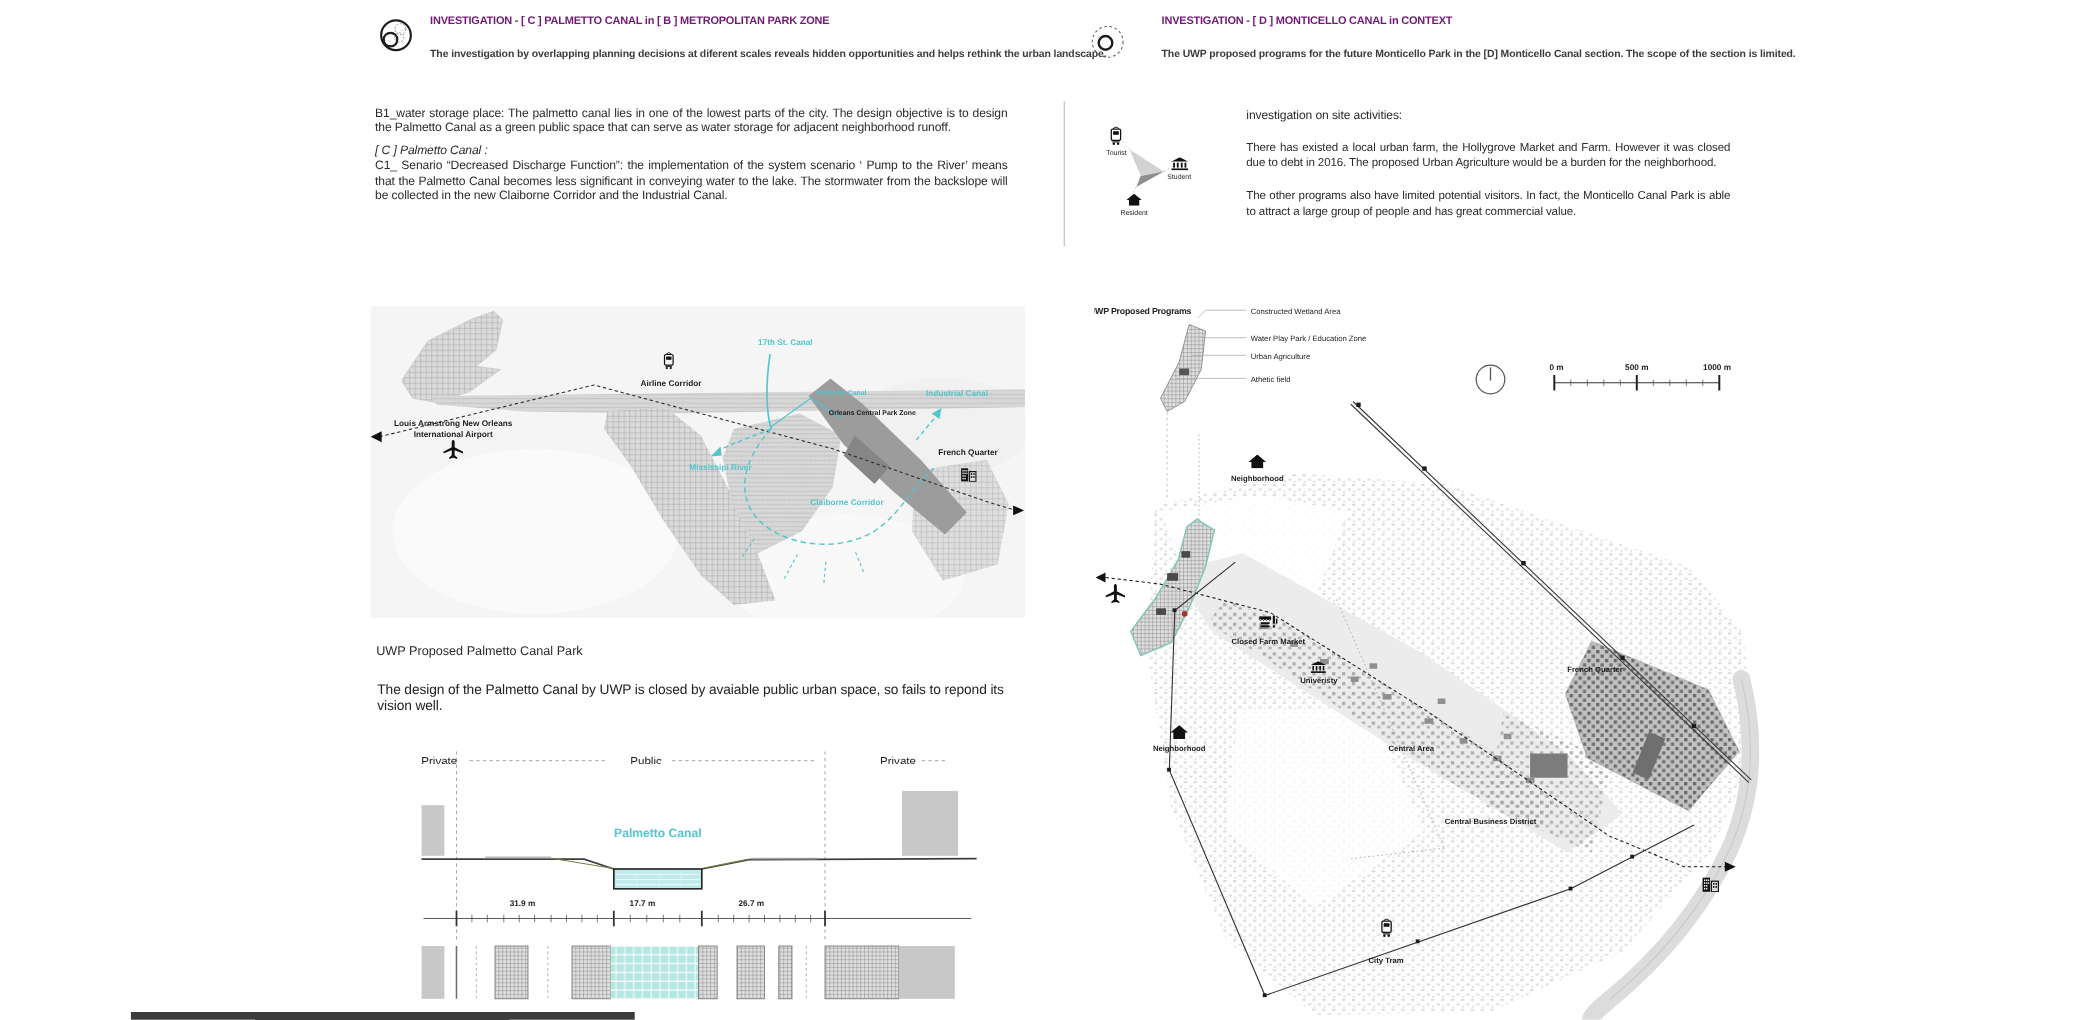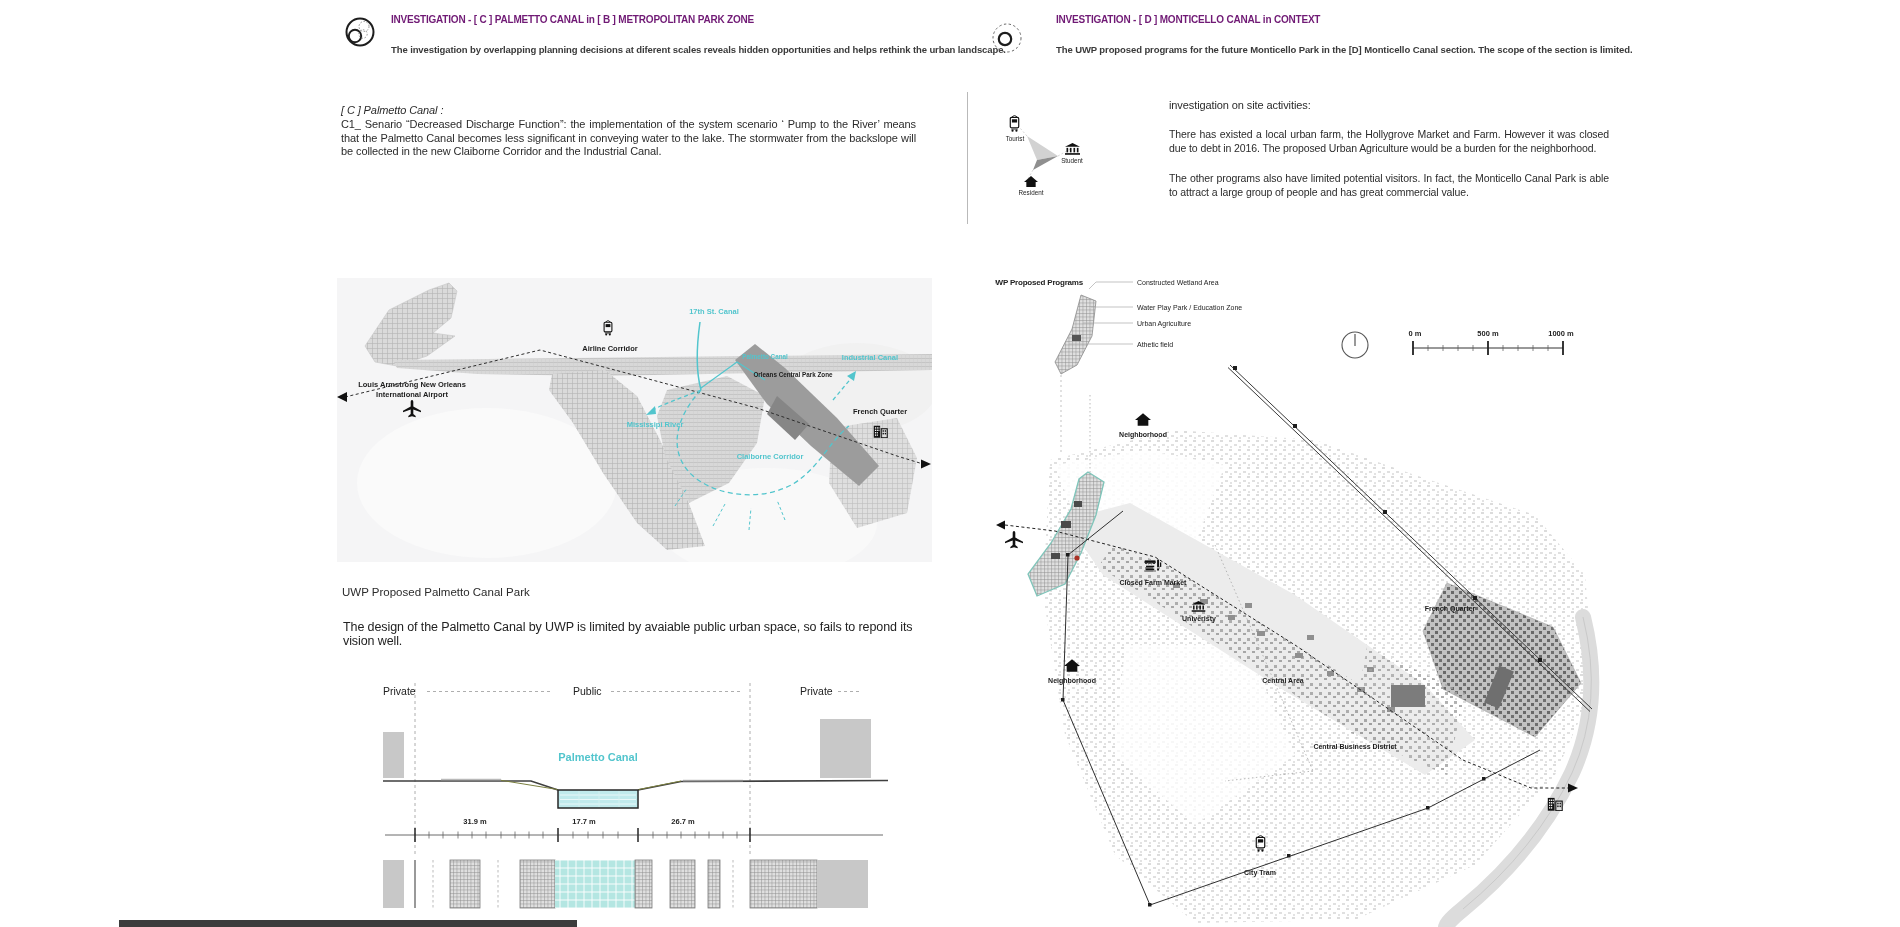--- a/index.html
+++ b/index.html
@@ -5,21 +5,21 @@
   html,body{margin:0;padding:0;background:#ffffff;width:1900px;height:927px;overflow:hidden;
     font-family:"Liberation Sans","DejaVu Sans",sans-serif;color:#1d1d1d;}
   .abs{position:absolute;}
   .title{font-size:10px;font-weight:700;letter-spacing:-0.2px;white-space:nowrap;color:#701a75;text-align:center;}
   .subtitle{font-size:9.5px;font-weight:700;color:#3a3a3a;letter-spacing:-0.1px;white-space:nowrap;}
   .bodytext{font-size:11px;line-height:1.22;color:#2b2b2b;text-align:justify;letter-spacing:-0.1px;}
   .bodytext p{margin:0 0 1px 0;}
   .bodytext p.gap{margin-top:7px;font-style:italic;}
   .h-small{font-size:11.5px;font-weight:400;color:#2b2b2b;}
   .note{font-size:12.5px;color:#222;letter-spacing:-0.1px;}
-  .rpara{font-size:10.5px;line-height:1.35;color:#2b2b2b;text-align:justify;letter-spacing:-0.1px;margin-left:36px;}
+  .rpara{font-size:10.5px;line-height:1.35;color:#2b2b2b;text-align:justify;letter-spacing:-0.1px;}
   .divline{width:1px;background:#b9b9b9;}
   svg text{font-family:"Liberation Sans","DejaVu Sans",sans-serif;}
   .ml{fill:#1c1c1c;font-weight:700;}
   .mc{fill:#52c5cd;font-weight:700;}
 </style>
 </head>
 <body>
 
 <svg width="0" height="0" style="position:absolute" aria-hidden="true">
   <defs>
@@ -119,20 +119,21 @@
     <circle cx="20" cy="10.5" r="5" fill="none" stroke="#8a8a8a" stroke-width="0.9" stroke-dasharray="1.6,1.6"></circle>
     <circle cx="19" cy="18" r="4.2" fill="none" stroke="#8a8a8a" stroke-width="0.9" stroke-dasharray="1.6,1.6"></circle>
   </svg>
 
   <div class="abs title" style="left:391px;top:14px;">INVESTIGATION - [ C ] PALMETTO CANAL  in  [ B ] METROPOLITAN PARK ZONE</div>
   <div class="abs subtitle" style="left:391px;top:44px;">The investigation by overlapping planning decisions at diferent scales reveals hidden opportunities and helps rethink the urban landscape.</div>
 
   <div class="abs divline" style="left:967px;top:92px;height:132px;"></div>
 
   <div class="abs bodytext" style="left:341px;top:97px;width:575px;">
+    <p>B1_water storage place:   The palmetto canal lies in one of the lowest parts of the city. The design objective is to design the Palmetto Canal as a green public space that can serve as water storage for adjacent neighborhood runoff.</p>
     <p class="gap">[ C ] Palmetto Canal :</p>
     <p>C1_ Senario “Decreased Discharge Function”:    the implementation of the system scenario ‘ Pump to the River’ means that the Palmetto Canal becomes less significant in conveying water to the lake. The stormwater from the backslope will be collected in the new Claiborne Corridor and the Industrial Canal.</p>
   </div>
 
   <svg class="abs" style="left:337px;top:278px;" width="595" height="284" viewBox="0 0 595 284">
     <rect width="595" height="284" fill="#f5f5f6"></rect>
     <ellipse cx="150" cy="205" rx="130" ry="75" fill="#fafafa"></ellipse>
     <ellipse cx="430" cy="245" rx="110" ry="55" fill="#f9f9f9"></ellipse>
     <ellipse cx="520" cy="110" rx="80" ry="45" fill="#f1f1f1"></ellipse>
 
@@ -170,21 +171,21 @@
     <text class="ml" x="75" y="119" font-size="7.5" text-anchor="middle">International Airport</text>
     <text class="mc" x="428" y="81" font-size="6.3" text-anchor="middle">Palmetto Canal</text>
     <text class="ml" x="456" y="99" font-size="6.3" text-anchor="middle">Orleans Central Park Zone</text>
     <text class="mc" x="533" y="82" font-size="7.5" text-anchor="middle">Industrial Canal</text>
     <text class="mc" x="318" y="149" font-size="7.5" text-anchor="middle">Mississipi River</text>
     <text class="mc" x="433" y="181" font-size="7.5" text-anchor="middle">Claiborne Corridor</text>
     <text class="ml" x="543" y="136" font-size="7.5" text-anchor="middle">French Quarter</text>
   </svg>
 
   <div class="abs h-small" style="left:342px;top:586px;">UWP Proposed Palmetto Canal Park</div>
-  <div class="abs note" style="left:343px;top:620px;width:580px;">The design of the Palmetto Canal by UWP is limited by avaiable public urban space, so fails to repond its vision well.</div>
+  <div class="abs note" style="left:343px;top:620px;width:580px;">The design of the Palmetto Canal by UWP is closed by avaiable public urban space, so fails to repond its vision well.</div>
 
   <svg class="abs" style="left:383px;top:683px;" width="505" height="244" viewBox="0 0 505 244">
     <path d="M32,0 V172" stroke="#9a9a9a" stroke-width="0.8" stroke-dasharray="3,3"></path>
     <path d="M367,0 V172" stroke="#9a9a9a" stroke-width="0.8" stroke-dasharray="3,3"></path>
 
     <text x="0" y="12" font-size="10.5" fill="#222">Private</text>
     <text x="190" y="12" font-size="10.5" fill="#222">Public</text>
     <text x="417" y="12" font-size="10.5" fill="#222">Private</text>
     <path d="M44,8.5 H168 M228,8.5 H360 M455,8.5 H478" stroke="#999" stroke-width="0.8" stroke-dasharray="3,3"></path>
 

